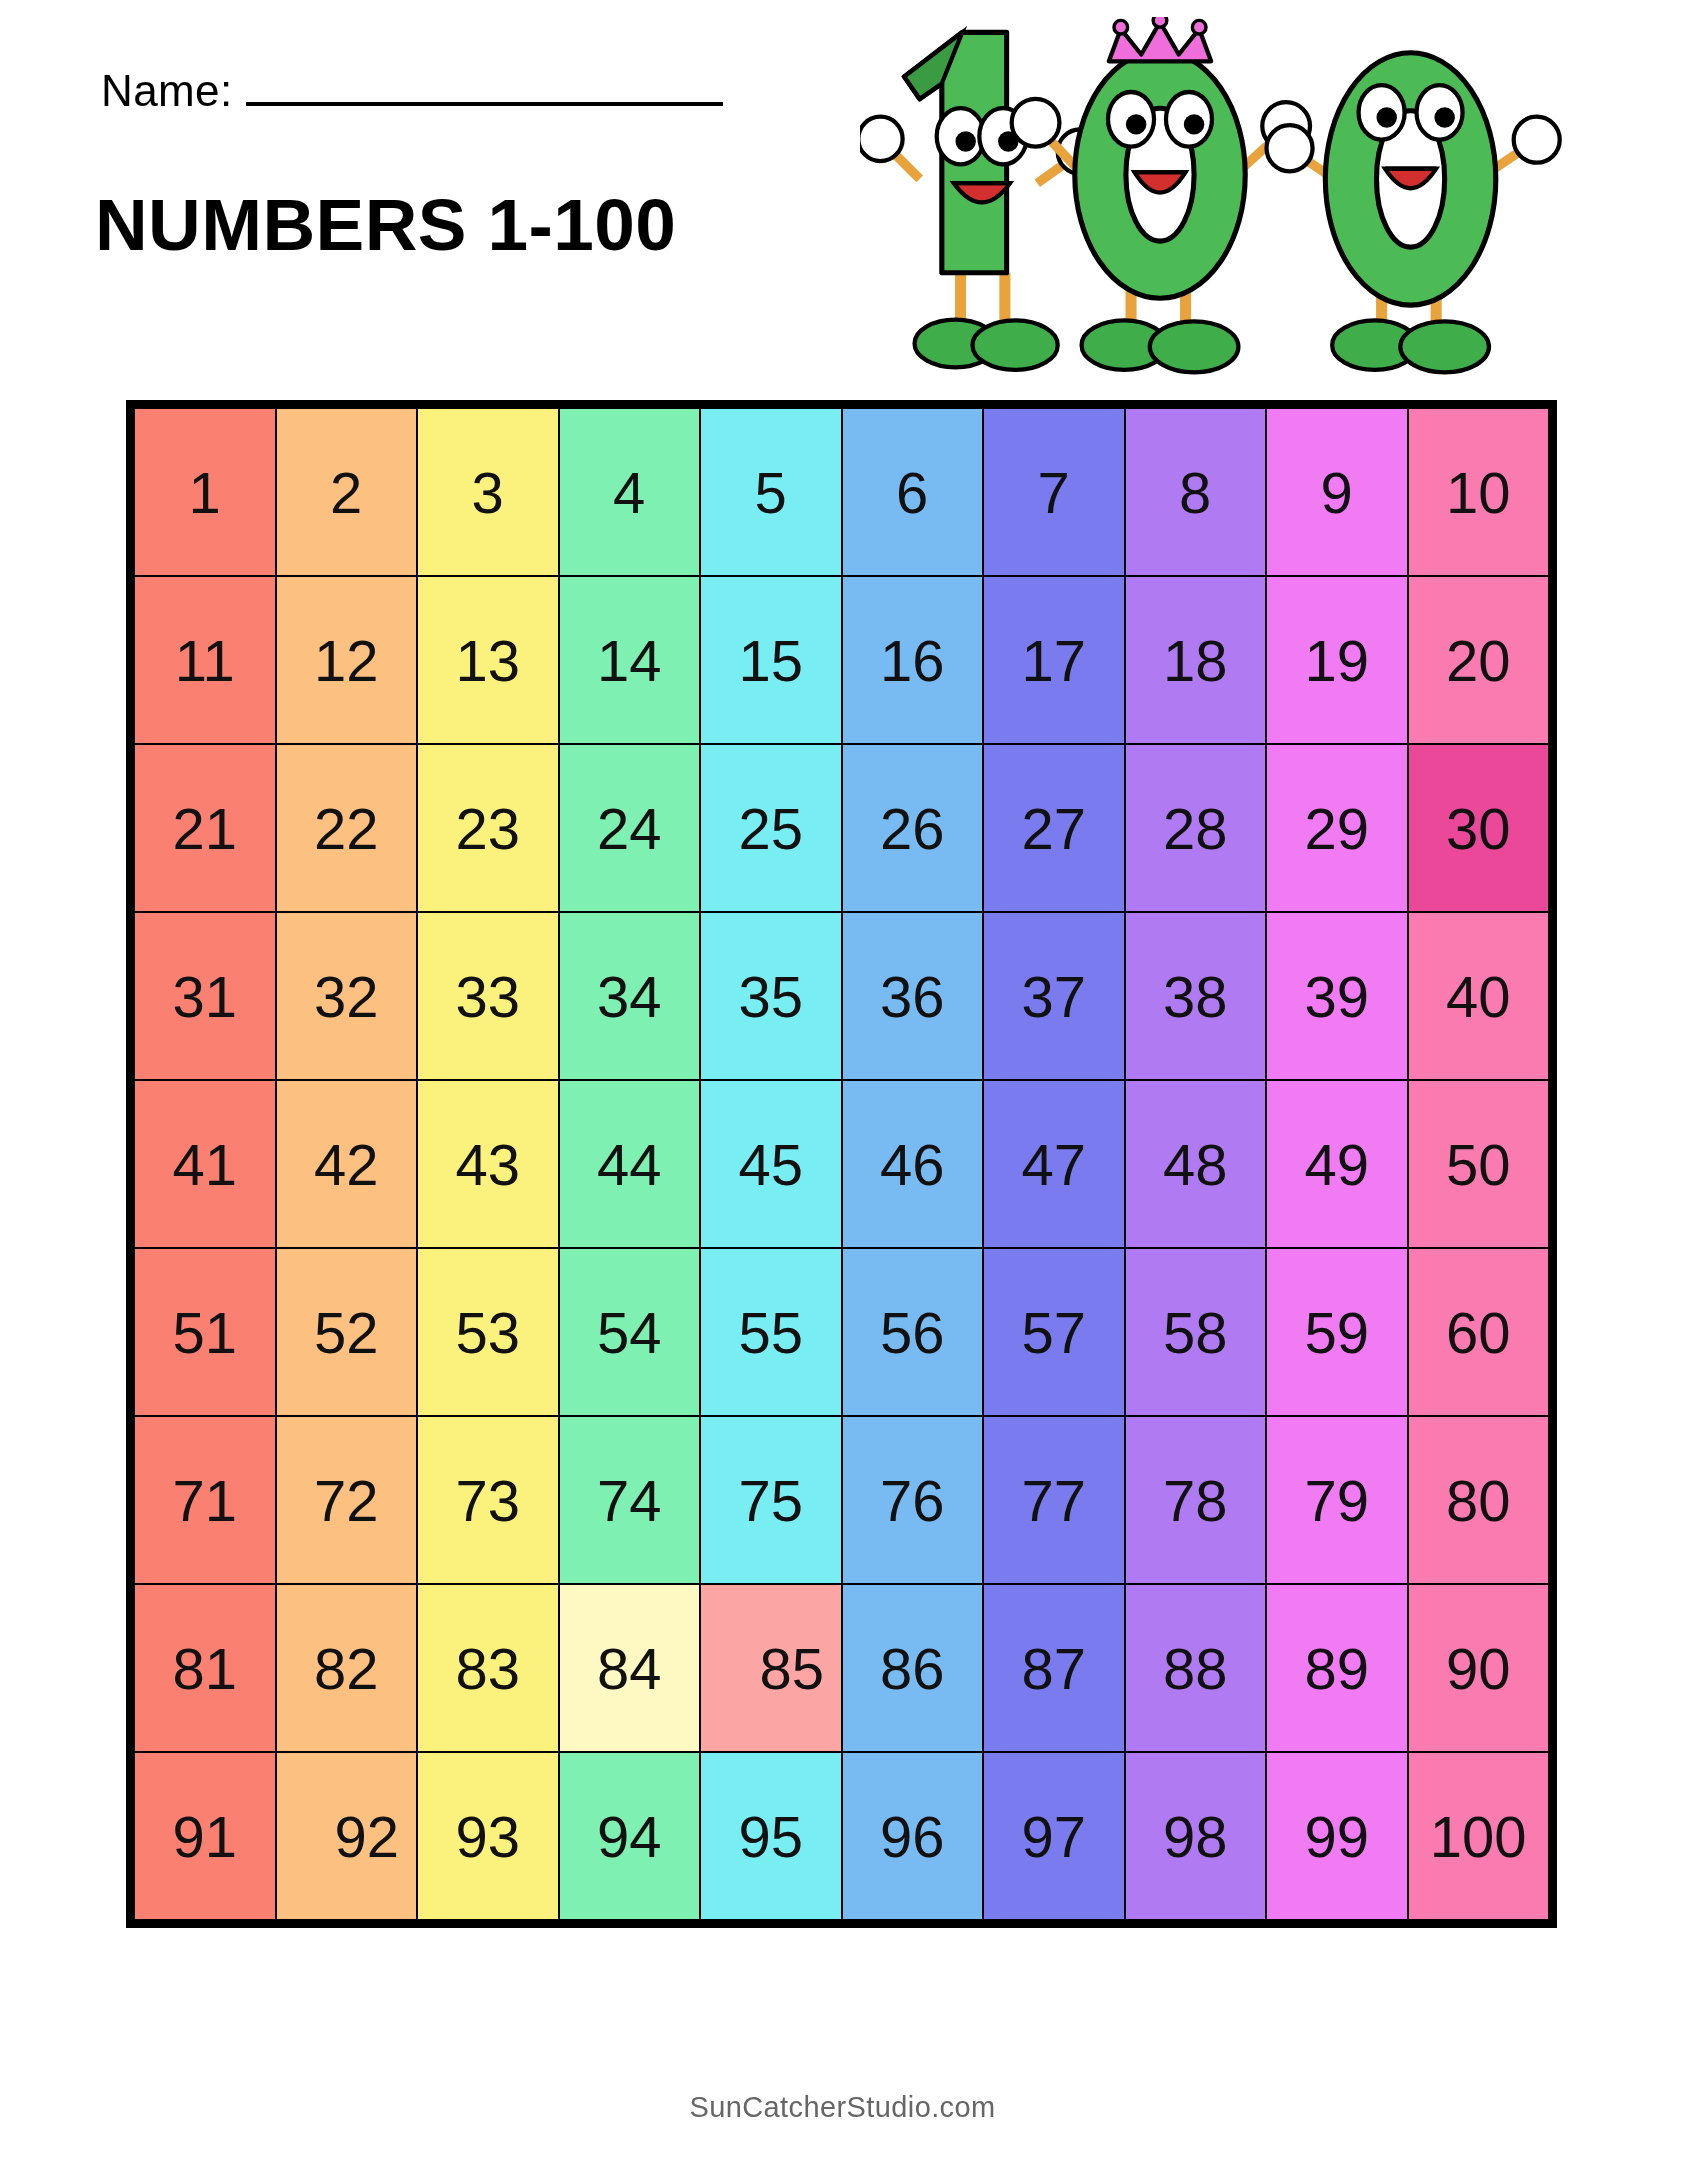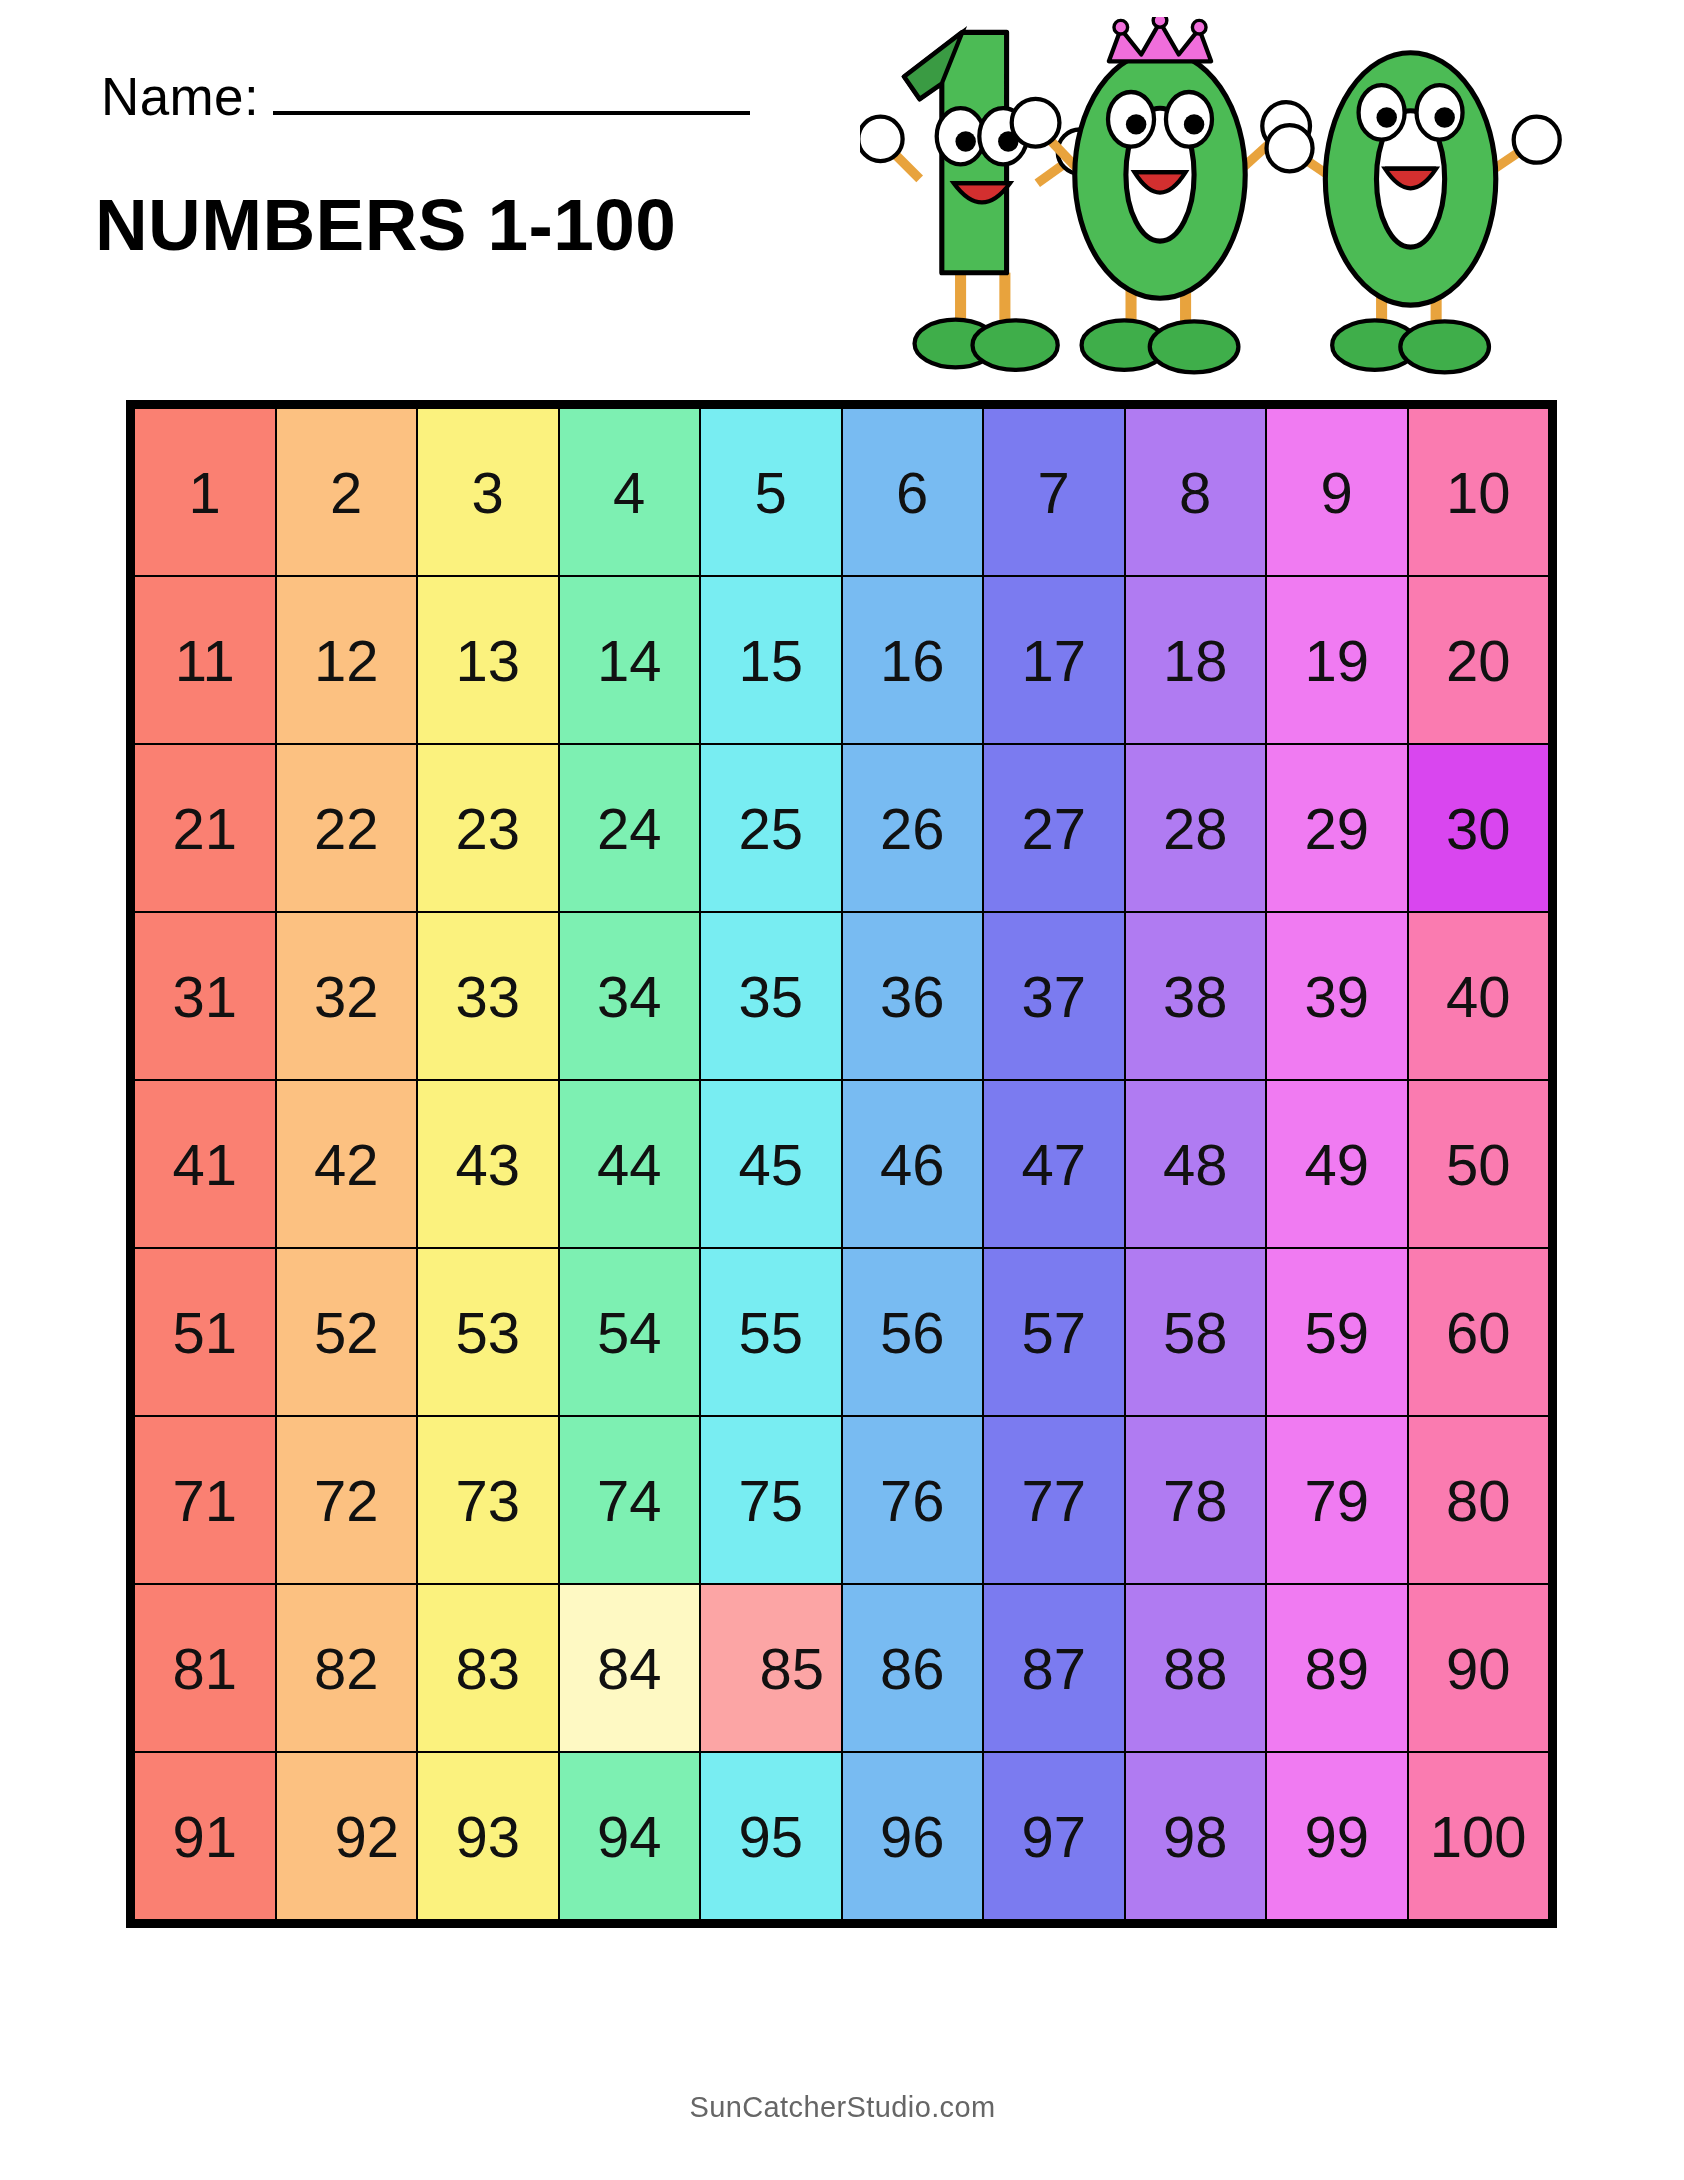--- a/index.html
+++ b/index.html
@@ -22,21 +22,21 @@
     height: 392px;
   }
   .name-row {
     position: absolute;
     left: 101px;
     top: 66px;
     display: flex;
     align-items: baseline;
   }
   .name-label {
-    font-size: 53px;
+    font-size: 44px;
     font-weight: 400;
     letter-spacing: 0.4px;
   }
   .name-line {
     width: 477px;
     border-bottom: 4.3px solid #000;
     margin-left: 13.6px;
     height: 6.8px;
   }
   .worksheet-title {
@@ -206,21 +206,21 @@
         <tr>
           <td style="background: rgb(250, 128, 114);">21</td>
           <td style="background: rgb(252, 193, 129);">22</td>
           <td style="background: rgb(251, 242, 126);">23</td>
           <td style="background: rgb(125, 240, 178);">24</td>
           <td style="background: rgb(120, 237, 242);">25</td>
           <td style="background: rgb(120, 187, 242);">26</td>
           <td style="background: rgb(123, 123, 240);">27</td>
           <td style="background: rgb(176, 123, 242);">28</td>
           <td style="background: rgb(240, 123, 242);">29</td>
-          <td style="background: #d946ef;">30</td>
+          <td style="background: #ec4899;">30</td>
         </tr>
         <tr>
           <td style="background: rgb(250, 128, 114);">31</td>
           <td style="background: rgb(252, 193, 129);">32</td>
           <td style="background: rgb(251, 242, 126);">33</td>
           <td style="background: rgb(125, 240, 178); margin-top: 48px;">34</td>
           <td style="background: rgb(120, 237, 242);">35</td>
           <td style="background: rgb(120, 187, 242);">36</td>
           <td style="background: rgb(123, 123, 240);">37</td>
           <td style="background: rgb(176, 123, 242);">38</td>

